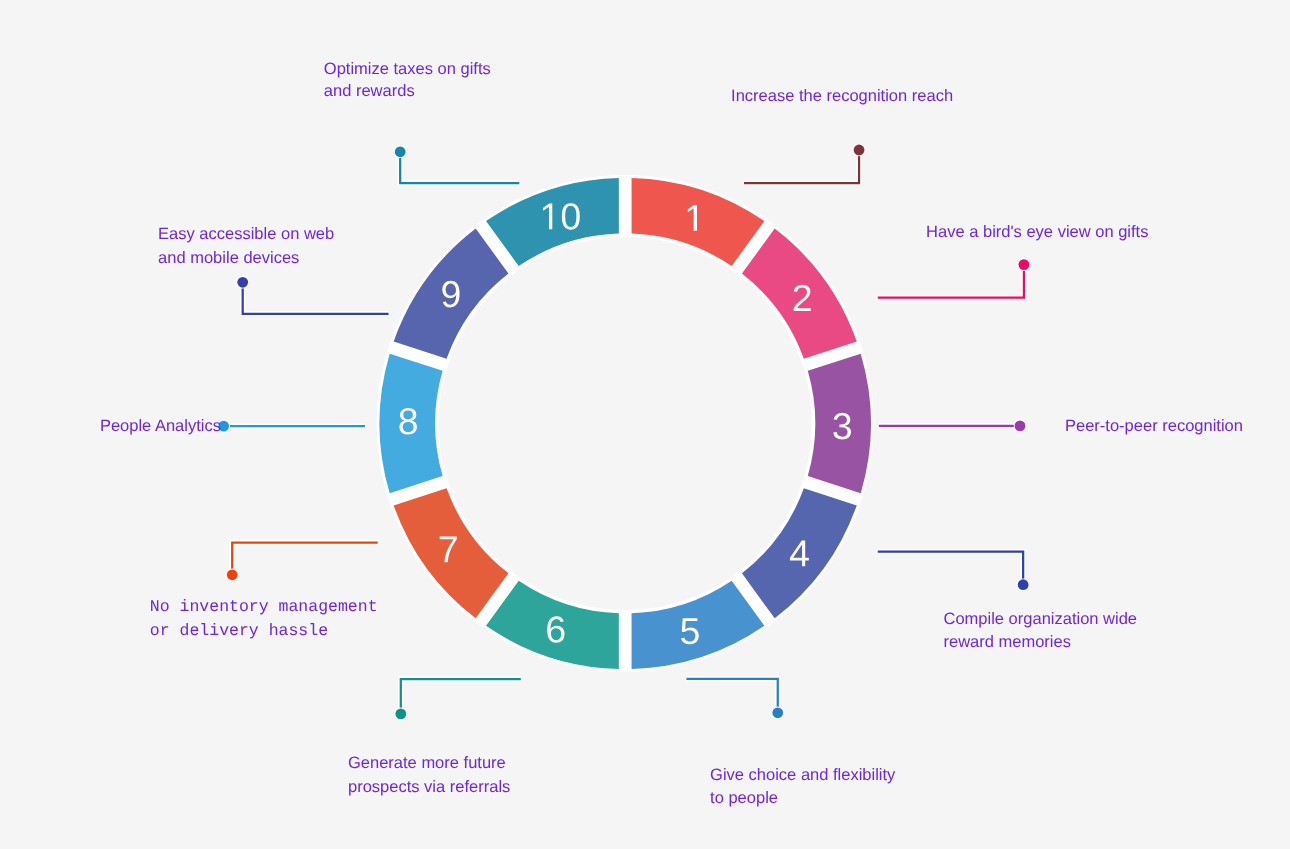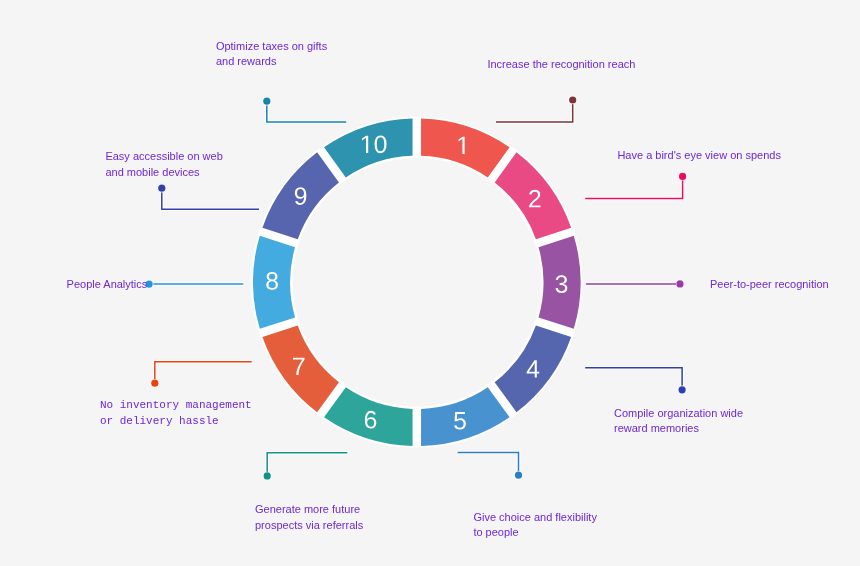--- a/index.html
+++ b/index.html
@@ -151,27 +151,27 @@
         <path class="seg-shape" d="M324.02,147.37A163.7,163.7 0 0 1 412.55,118.60L412.55,155.70A126.6,126.6 0 0 0 345.82,177.38Z" fill="#2e93ae"></path>
         <g class="seg-num">
             <path d="M515 0V1237L197 1010V1180L530 1409H696V0Z" fill="#ffffff" transform="translate(359.70,152.90) scale(0.012207,-0.012207)"></path>
             <path d="M1059 705Q1059 352 934.5 166.0Q810 -20 567 -20Q324 -20 202.0 165.0Q80 350 80 705Q80 1068 198.5 1249.0Q317 1430 573 1430Q822 1430 940.5 1247.0Q1059 1064 1059 705ZM876 705Q876 1010 805.5 1147.0Q735 1284 573 1284Q407 1284 334.5 1149.0Q262 1014 262 705Q262 405 335.5 266.0Q409 127 569 127Q728 127 802.0 269.0Q876 411 876 705Z" fill="#ffffff" transform="translate(373.60,152.90) scale(0.012207,-0.012207)"></path>
           </g>
       </g>
     </g>
   </svg>
   <div id="labels">
     <div class="callout-label" style="left: 487.4px; top: 56.8px;">Increase the recognition reach</div>
-    <div class="callout-label" style="left: 617.4px; top: 147.8px;">Have a bird's eye view on spends</div>
+    <div class="callout-label" style="left: 617.4px; top: 147.8px;">Have a bird's eye view on gifts</div>
     <div class="callout-label" style="left: 710px; top: 276.8px;">Peer-to-peer recognition</div>
-    <div class="callout-label" style="left: 614px; top: 406px;">Compile organization wide
+    <div class="callout-label" style="left: 629px; top: 406px;">Compile organization wide
 reward memories</div>
     <div class="callout-label" style="left: 473.4px; top: 510px;">Give choice and flexibility
 to people</div>
-    <div class="callout-label" style="left: 255px; top: 502.3px;">Generate more future
+    <div class="callout-label" style="left: 232px; top: 502.3px;">Generate more future
 prospects via referrals</div>
     <div class="callout-label" style="left: 99.9px; top: 398.3px; font-family: Liberation Mono, monospace;">No inventory management
 or delivery hassle</div>
     <div class="callout-label" style="left: 30.6px; top: 276.8px; margin-left: 36px;">People Analytics</div>
     <div class="callout-label" style="left: 105.4px; top: 149.1px;">Easy accessible on web
 and mobile devices</div>
     <div class="callout-label" style="left: 215.9px; top: 38.8px;">Optimize taxes on gifts
 and rewards</div>
   </div>
 </div>

